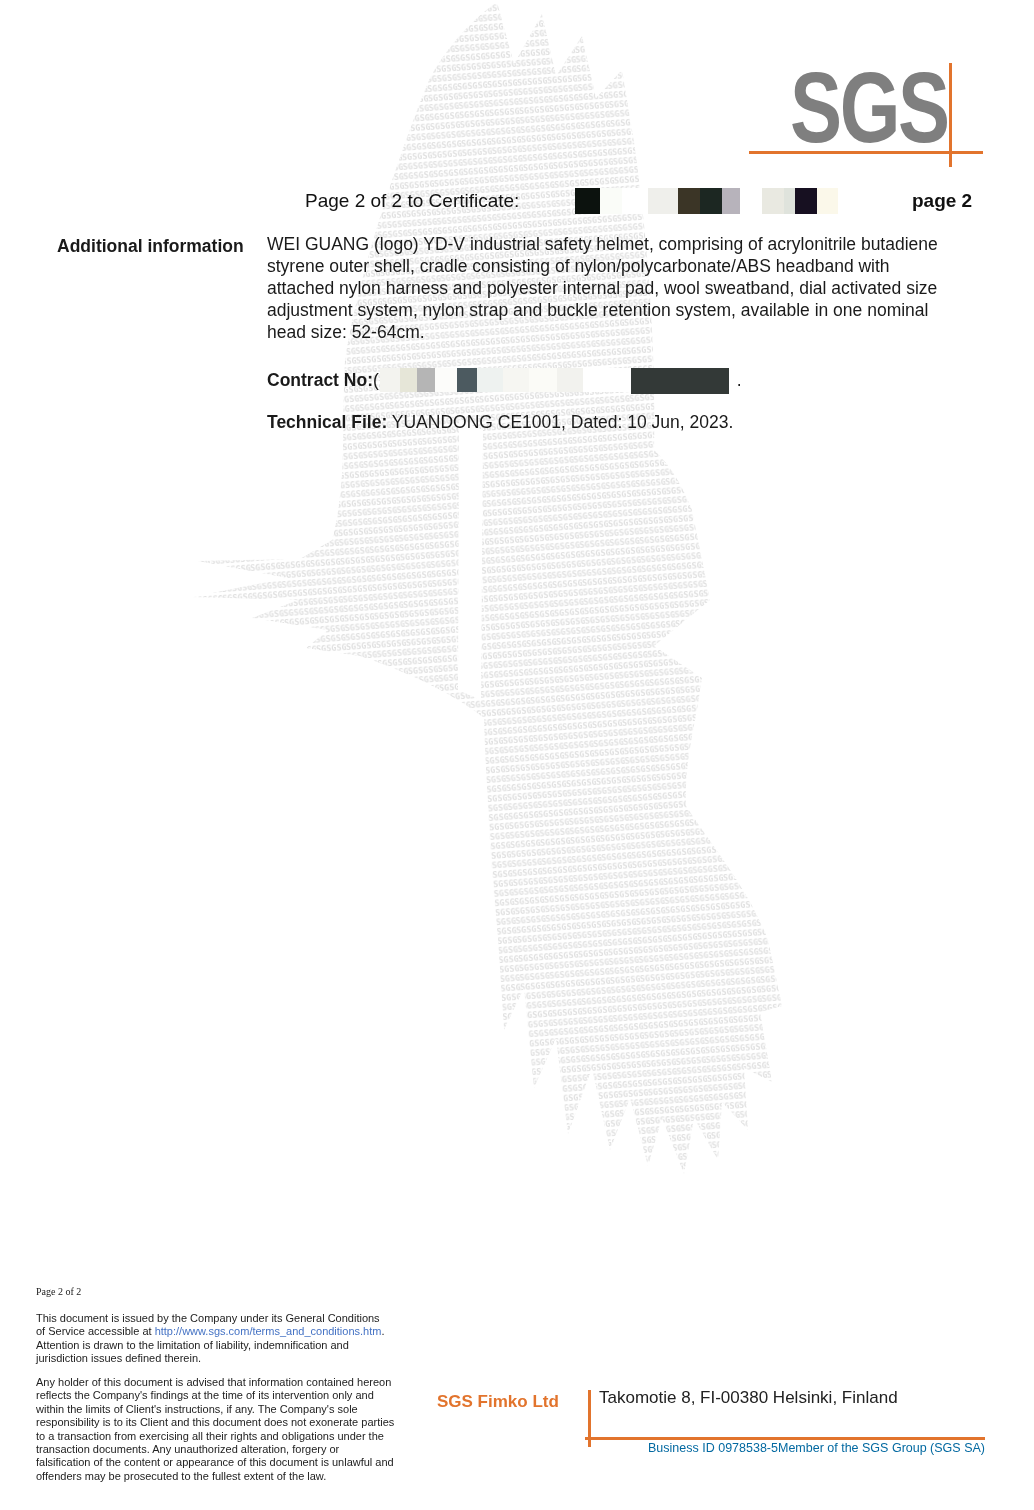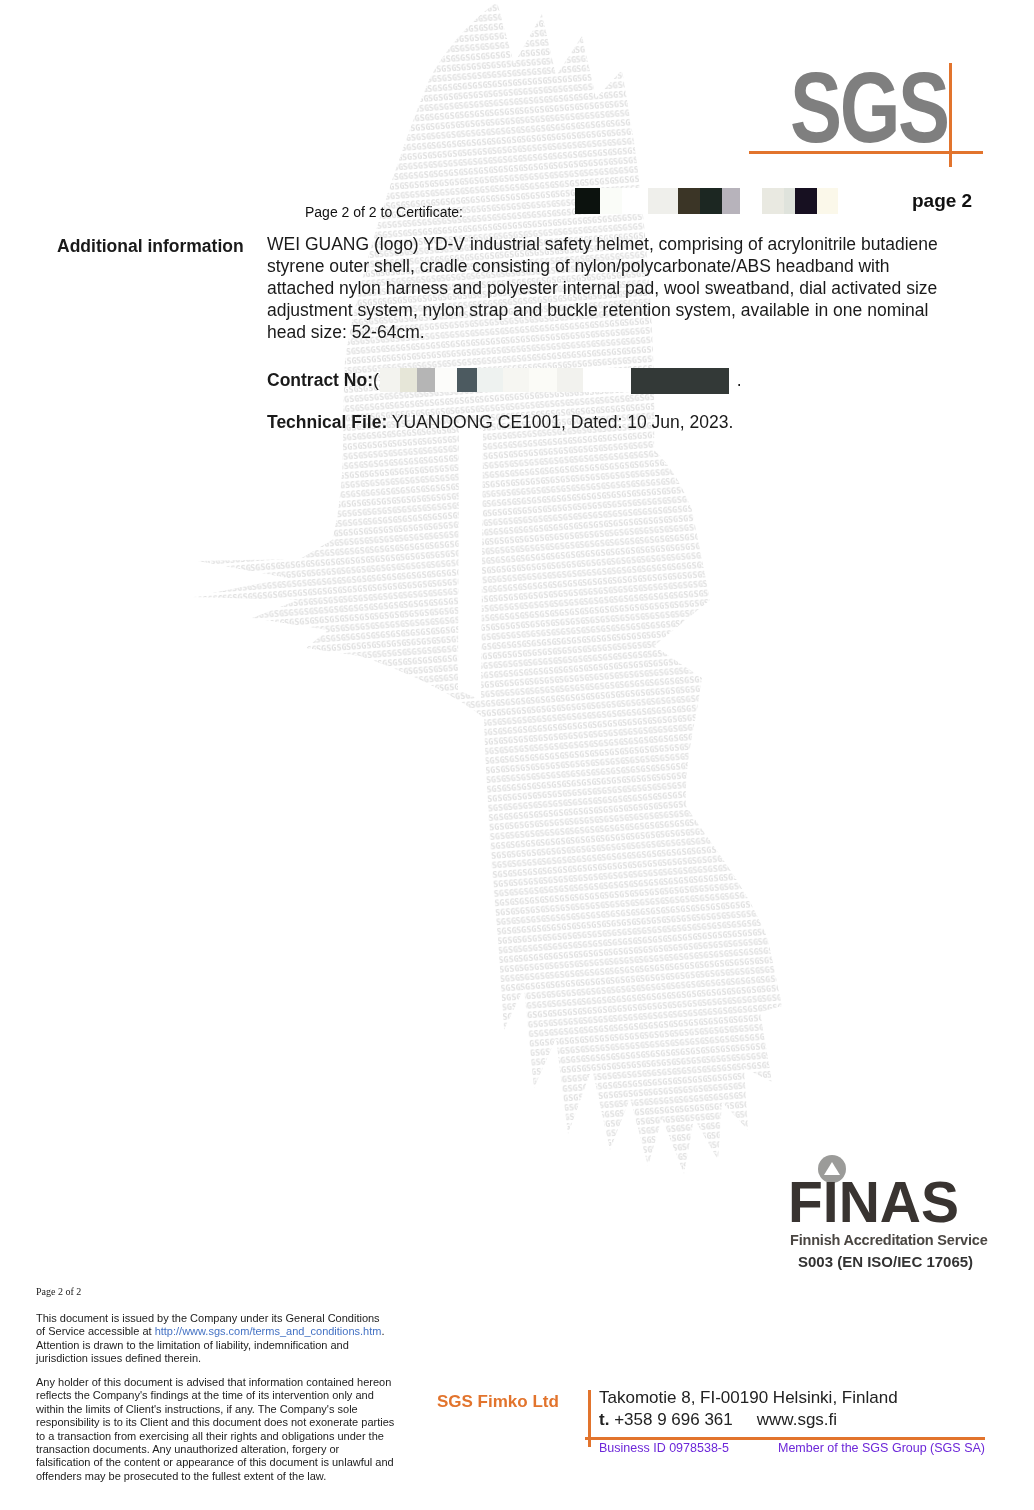--- a/index.html
+++ b/index.html
@@ -12,21 +12,21 @@
   .watermark { position:absolute; left:0; top:0; width:1034px; height:1510px; z-index:0; }
   .content { position:absolute; inset:0; z-index:1; }
 
   
   .sgs-text { left:790px; top:60px; font-size:100px; font-weight:bold; line-height:95px;
               color:var(--logo-gray); transform:scaleX(0.78); transform-origin:left top; letter-spacing:-3px; }
   .sgs-hline { left:749px; top:151px; width:234px; height:3px; background:var(--orange); }
   .sgs-vline { left:949px; top:63px; width:3px; height:104px; background:var(--orange); }
 
   
-  .cert-line { left:305px; top:204px; font-size:14px; color:#111; }
+  .cert-line { left:305px; top:190px; font-size:19px; color:#111; }
   .cert-redaction { left:575px; top:188px; height:26px; display:flex; align-items:stretch; }
   .page2 { left:872px; top:190px; font-size:19px; font-weight:bold; color:#111;margin-left:40px; }
 
   
   .info-label { left:57px; top:236px; font-size:17.5px; font-weight:bold; }
   .info-body  { left:267px; top:233px; width:692px; font-size:17.5px; line-height:22px; }
   .contract-line { left:267px; top:368px; font-size:17.5px; display:flex; align-items:center;text-align:right; }
   .contract-line .lbl { font-weight:bold; }
   .contract-redaction { display:inline-flex; height:24px; align-items:stretch; margin-left:1px; }
   .contract-end { margin-left:8px; }
@@ -51,22 +51,22 @@
   .legal { font-size:11px; line-height:13.4px; color:#222; }
   .legal1 { left:36px; top:1312px; width:354px; }
   .legal2 { left:36px; top:1376px; width:360px; }
   .legal a { color:var(--link-blue); text-decoration:none;margin-top:36px; }
   .company { left:437px; top:1392px; font-size:17px; font-weight:bold; color:var(--orange); }
   .fvline { left:588px; top:1390px; width:2.5px; height:57px; background:var(--orange); }
   .addr { left:599px; top:1387px; font-size:17px; line-height:22px; color:#222; }
   .addr .b { font-weight:bold; }
   .addr .gap { display:inline-block; width:24px; }
   .fhline { left:585px; top:1437px; width:400px; height:2.5px; background:var(--orange); }
-  .bizrow { left:599px; top:1441px; width:386px; display:flex; justify-content:space-between;
-            font-size:12.5px; color:#6d28d9; }
+  .bizrow { left:599px; top:1441px; width:386px; display:flex; justify-content:flex-end;
+            font-size:12.5px; color:#0369a1; }
 </style>
 </head>
 <body>
 
 <div class="page">
 
   <svg class="watermark" viewBox="0 0 1034 1510" xmlns="http://www.w3.org/2000/svg" aria-hidden="true">
     <defs>
       <pattern id="wm" width="30" height="9.5" patternUnits="userSpaceOnUse" patternTransform="rotate(-4)">
         <text x="0" y="8" font-family="'DejaVu Sans Mono', monospace" font-size="8.5" font-weight="bold" fill="#e0e0e0">SGSGSG</text>
@@ -135,44 +135,32 @@
           <span style="display: inline-block; width: 48px; height: 24px; background: rgb(255, 255, 255);"></span>
           <span style="display: inline-block; width: 98px; height: 26px; background: rgb(51, 57, 55);"></span>
         </span>
       <span class="contract-end">.</span>
     </div>
 
     <div class="abs technical-line">
       <span class="lbl">Technical File:</span><span> YUANDONG CE1001, Dated: 10 Jun, 2023.</span>
     </div>
 
-    <div class="abs finas">
-      <div class="finas-circle">
-        <div class="finas-tri"></div>
-      </div>
-      <div class="finas-word">FINAS</div>
-      <div class="finas-sub">Finnish Accreditation Service</div>
-      <div class="finas-code">S003 (EN ISO/IEC 17065)</div>
-    </div>
 
     <div class="abs pg">Page 2 of 2</div>
 
     <div class="abs legal legal1"><span>This document is issued by the Company under its General Conditions of Service accessible at </span><a href="#">http://www.sgs.com/terms_and_conditions.htm</a><span>. Attention is drawn to the limitation of liability, indemnification and jurisdiction issues defined therein.</span></div>
 
     <div class="abs legal legal2">Any holder of this document is advised that information contained hereon reflects the Company's findings at the time of its intervention only and within the limits of Client's instructions, if any.  The Company's sole responsibility is to its Client and this document does not exonerate parties to a transaction from exercising all their rights and obligations under the transaction documents. Any unauthorized alteration, forgery or falsification of the content or appearance of this document is unlawful and offenders may be prosecuted to the fullest extent of the law.</div>
 
     <div class="abs company">SGS Fimko Ltd</div>
     <div class="abs fvline"></div>
 
     <div class="abs addr">
-      <div>Takomotie 8,  FI-00190 Helsinki, Finland</div>
-      <div>
-        <span class="b">t.</span>
-        <span>+358 9 696 361</span><span class="gap"></span><span>www.sgs.fi</span>
-      </div>
+      <div>Takomotie 8,  FI-00380 Helsinki, Finland</div>
     </div>
 
     <div class="abs fhline"></div>
 
     <div class="abs bizrow">
       <span>Business ID 0978538-5</span>
       <span>Member of the SGS Group (SGS SA)</span>
     </div>
 
   </div>

